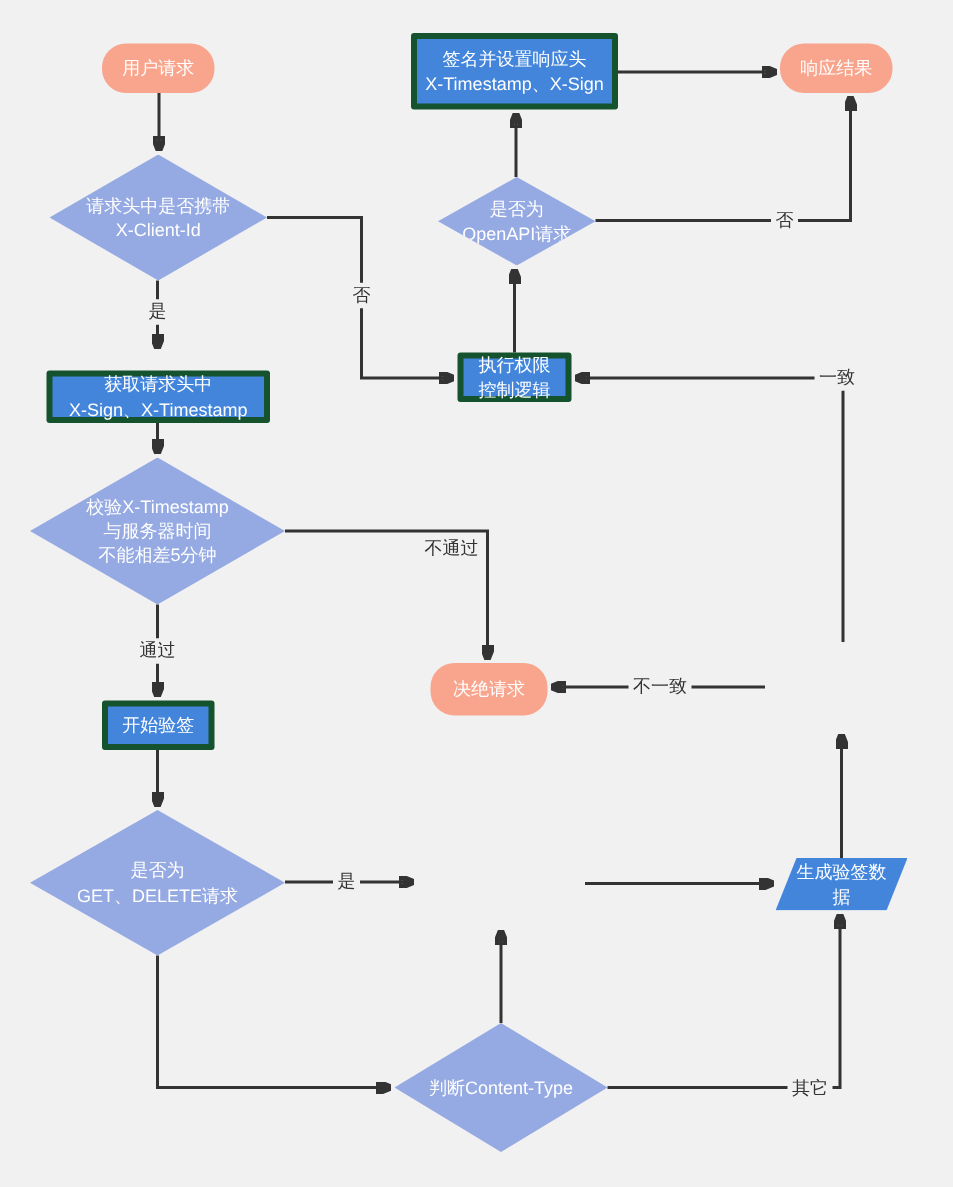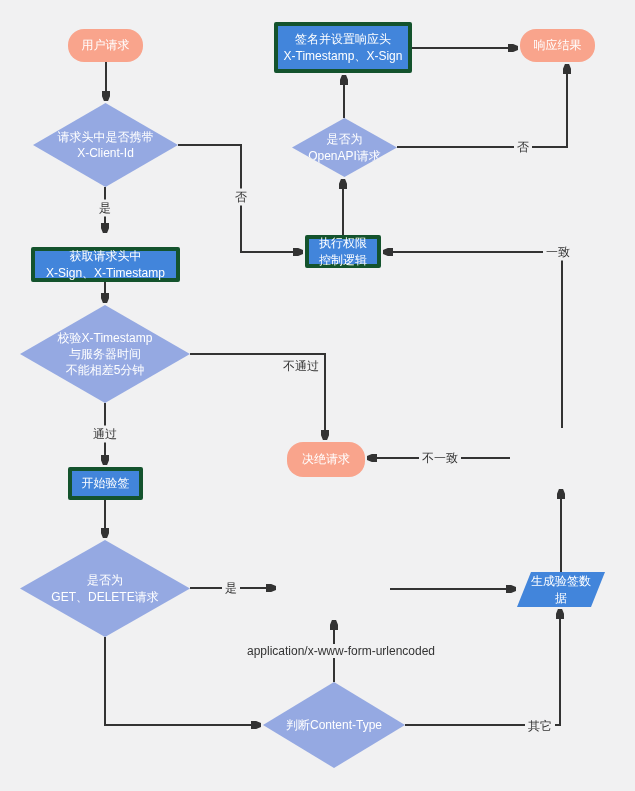--- a/index.html
+++ b/index.html
@@ -153,21 +153,20 @@
   <span class="edge-label" style="left:105px; top:208px;">是</span>
 
   <span class="edge-label" style="left:241px; top:197px;">否</span>
 
   <span class="edge-label" style="left:105px; top:434px;">通过</span>
 
   <span class="edge-label" style="left:301px; top:354px;margin-top:12px;">不通过</span>
 
   <span class="edge-label" style="left:231px; top:588px;">是</span>
 
-  <span class="edge-label" style="left:341px; top:651px;">application/x-www-form-urlencoded</span>
 
   <span class="edge-label" style="left:540px; top:726px;">其它</span>
 
   <span class="edge-label" style="left:440px; top:458px;font-family:Liberation Mono, monospace;">不一致</span>
 
   <span class="edge-label" style="left:558px; top:252px;text-align:center;">一致</span>
 
   <span class="edge-label" style="left:523px; top:147px;">否</span>
 
 </div>

